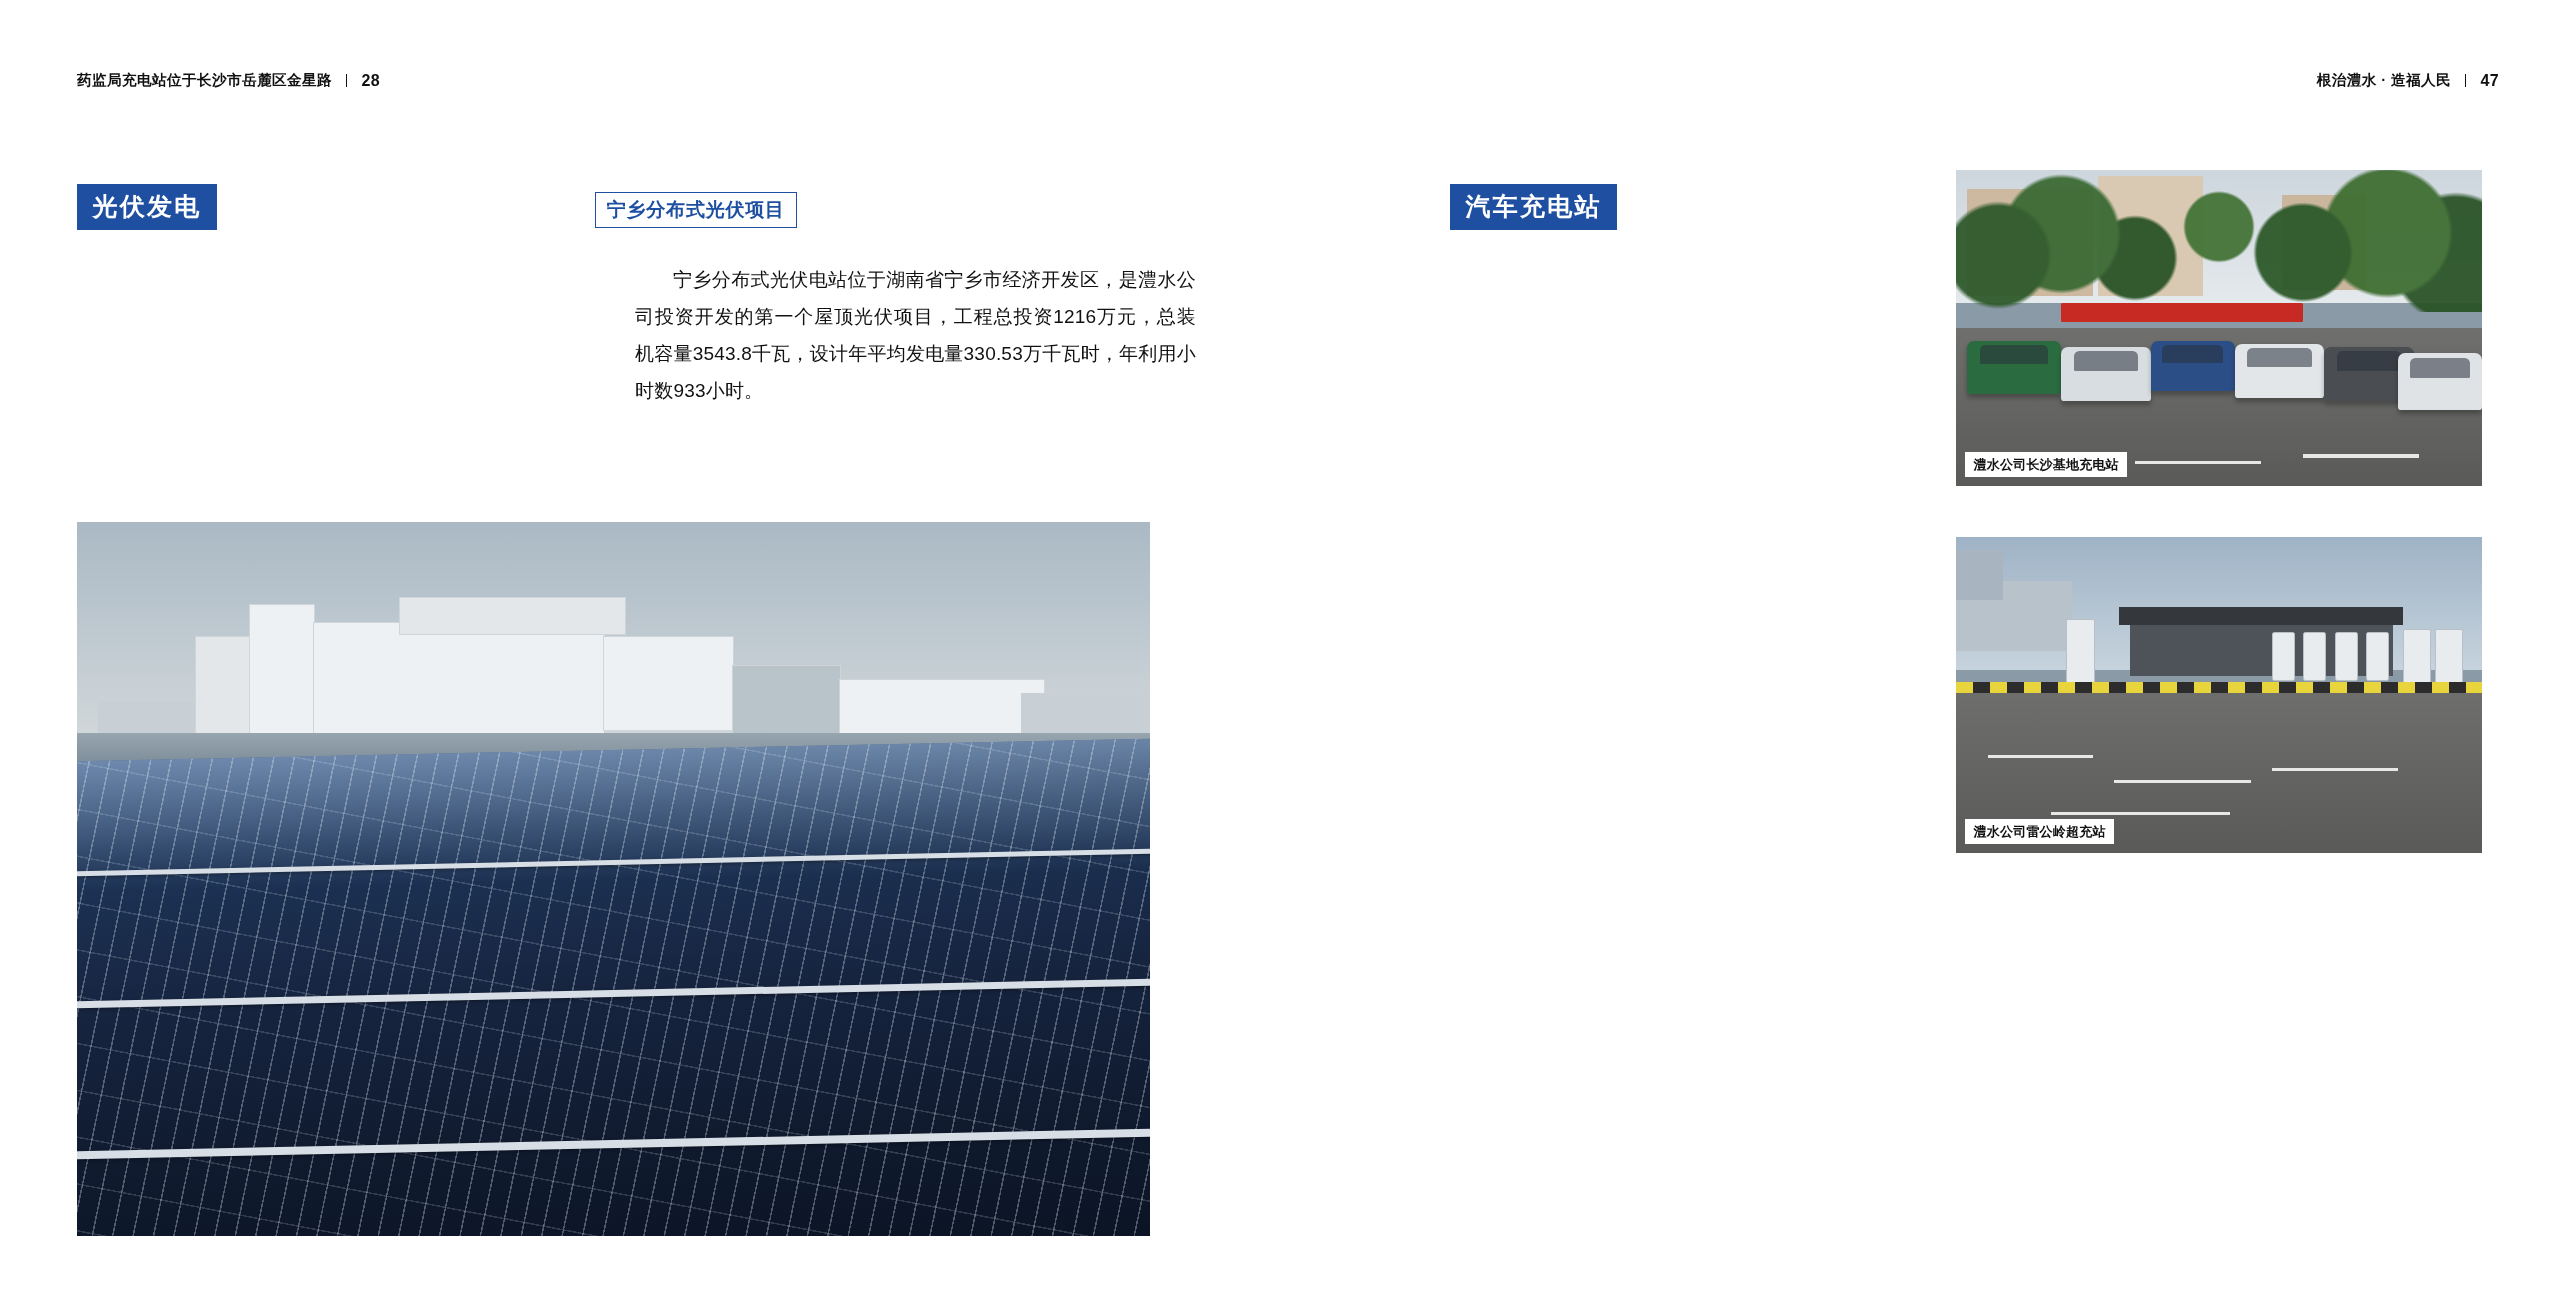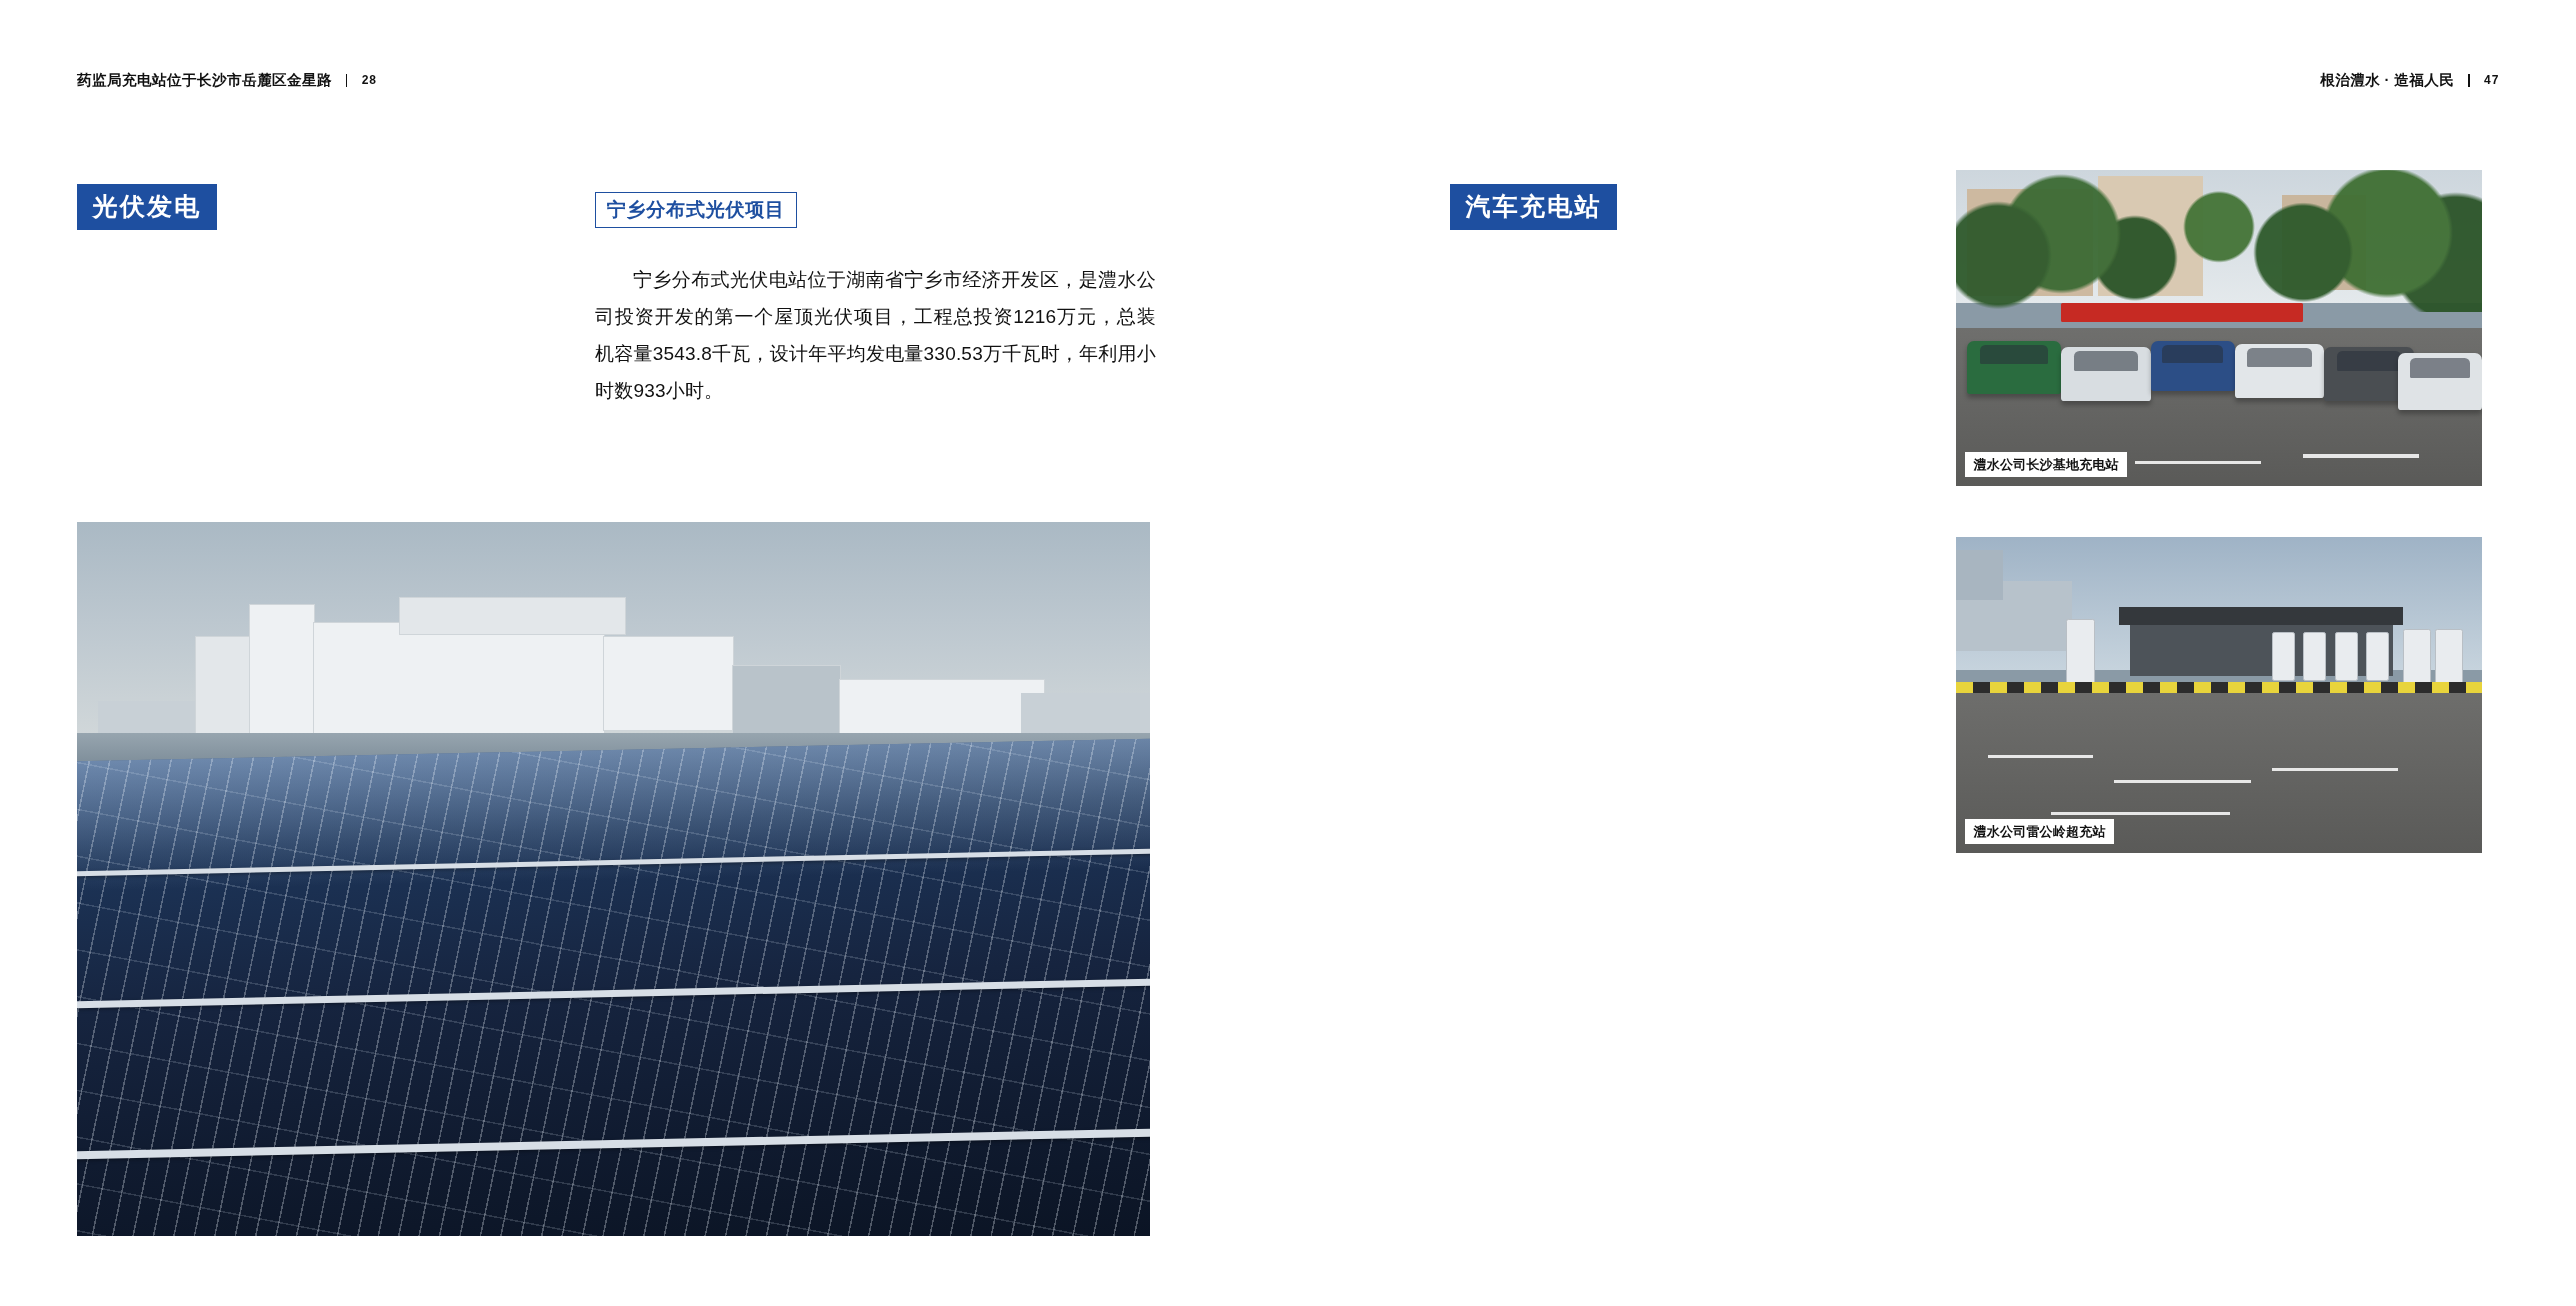--- a/index.html
+++ b/index.html
@@ -43,23 +43,22 @@
   .runhead-left { left: 77px; }
   .runhead-right { right: 77px; }
   .runhead .rule {
     display: inline-block;
     width: 1.5px;
     height: 13px;
     background: #111111;
     margin: 0 14px;
   }
   .runhead .pageno {
-    font-size: 12px;
-    font-weight: bold;
-    font-family: Liberation Mono, monospace;
+    font-size: 16px;
+    font-weight: bold;
   }
 
   
   .section-tag {
     position: absolute;
     background: #1e4fa0;
     color: #ffffff;
     font-size: 25px;
     font-weight: bold;
     letter-spacing: 2.3px;
@@ -86,20 +85,21 @@
 
   
   .body-col {
     position: absolute;
     font-size: 19px;
     line-height: 1.95;
     color: #111111;
     text-align: justify;
     text-justify: inter-ideograph;
     letter-spacing: 0.2px;
+    margin-left: 40px;
   }
   .body-col p { margin: 0; text-indent: 2em; }
   .body-left { left: 595px; top: 261px; width: 561px; }
   .body-right { left: 1450px; top: 299px; width: 407px; }
 
   
   .photo {
     position: absolute;
     overflow: hidden;
     background: #8a9aa6;

